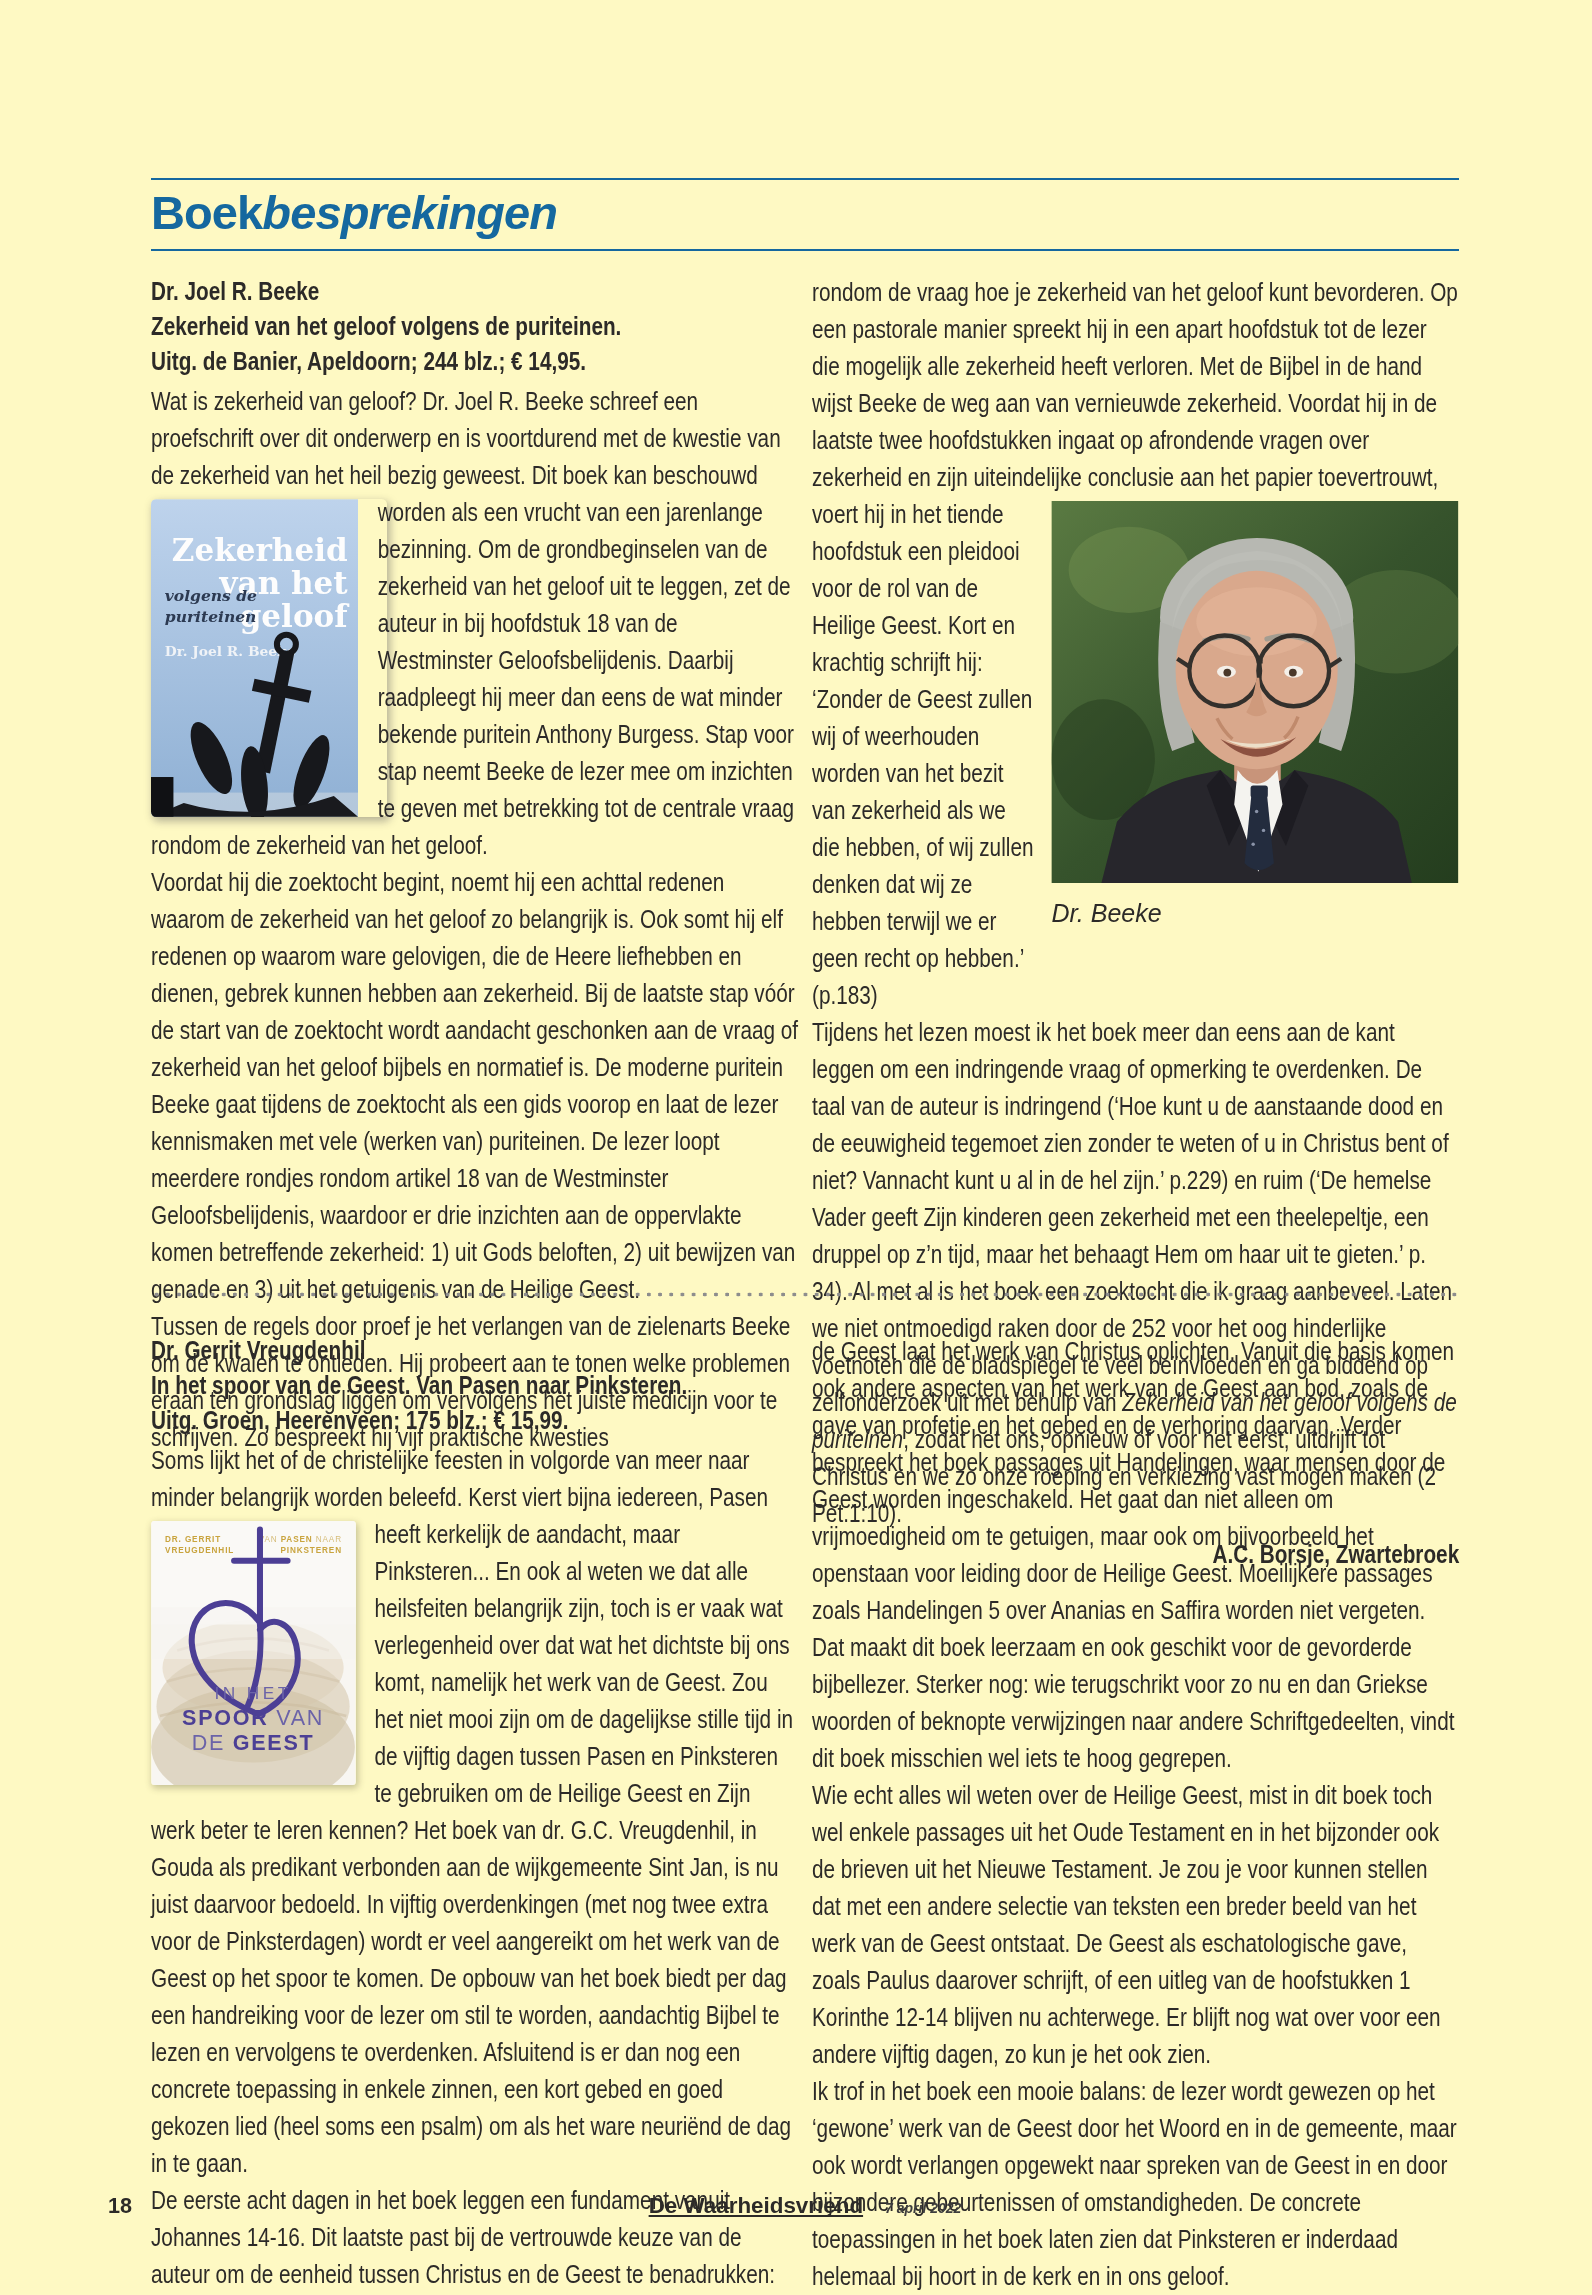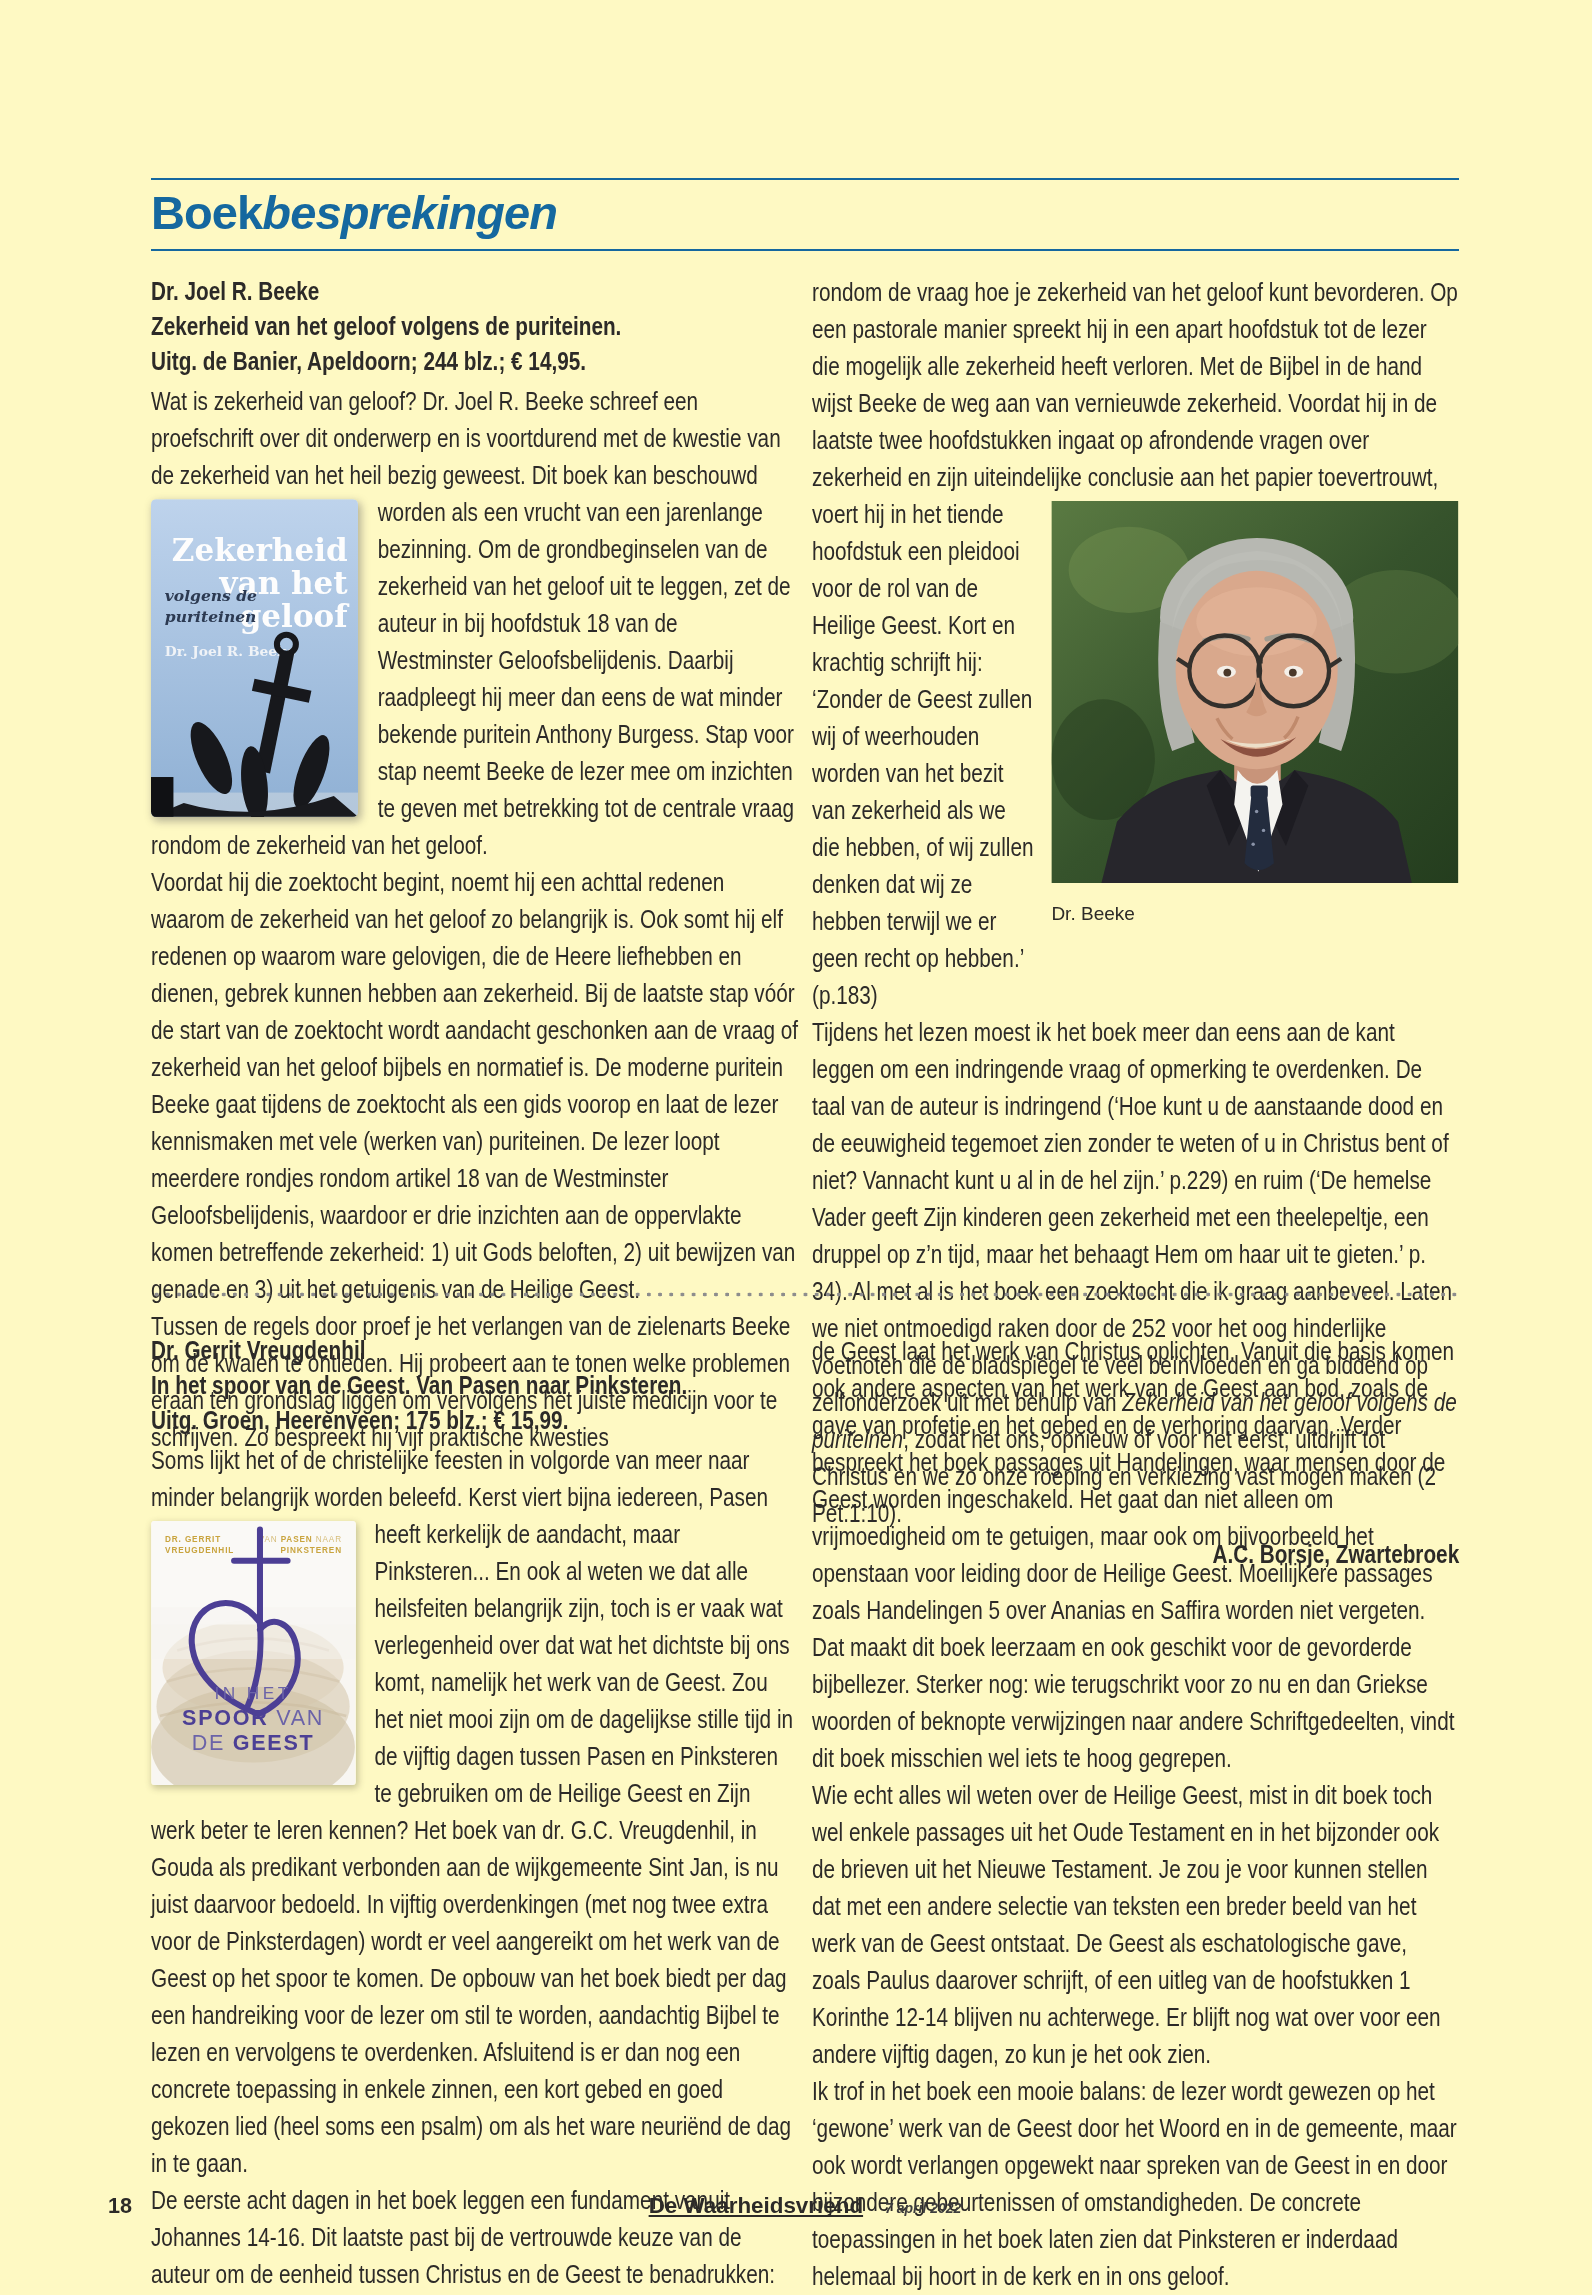--- a/index.html
+++ b/index.html
@@ -25,25 +25,25 @@
   p.body{margin:0;}
   .sig{margin:3.5px 0 0 0;text-align:right;font-weight:bold;}
 
   
   .float-l{float:left;margin:5.2px 24px 8.6px 0;}
   .float-r{float:right;margin:5.2px 0 8.6px 22.4px;}
   .coverbox{width:260px;}
   .photobox{width:511px;}
   .cover2box{width:256px;}
   .unscale{display:block;transform:scaleX(1.25313);transform-origin:0 0;}
-  .coverbox .unscale{width:207px;border-radius:5.2px;overflow:hidden;box-shadow:2.6px 3.5px 8.6px rgba(40,40,60,.35);text-align:right;}
+  .coverbox .unscale{width:236px;border-radius:5.2px;overflow:hidden;box-shadow:2.6px 3.5px 8.6px rgba(40,40,60,.35);text-align:right;}
   .cover2box .unscale{width:205px;border-radius:3.5px;overflow:hidden;box-shadow:1.7px 2.6px 7.8px rgba(60,55,40,.3);text-align:center;}
   .photobox .unscale{width:407px;}
   .unscale svg{display:block;}
-  .caption{font-size:19px;margin-top:12px;color:#2c2a28;}
+  .caption{font-style:italic;font-size:25px;margin-top:12px;color:#2c2a28;}
 
   
   .dotted{position:absolute;left:151px;top:1292px;width:1308px;height:5.2px;
     background-image:radial-gradient(circle,#8d8d8d 1.9px,transparent 2.2px);
     background-size:11.2px 5.2px;background-repeat:repeat-x;background-position:0 50%;}
 
   
   .footer-num{position:absolute;left:76px;top:2193px;font-size:21.6px;font-weight:bold;color:#2c2a28;margin-left:32px;}
   .footer-center{position:absolute;left:151px;top:2193px;width:1308px;text-align:center;font-size:22.4px;color:#2c2a28;}
   .footer-center .mag{font-weight:bold;text-decoration:underline;}

